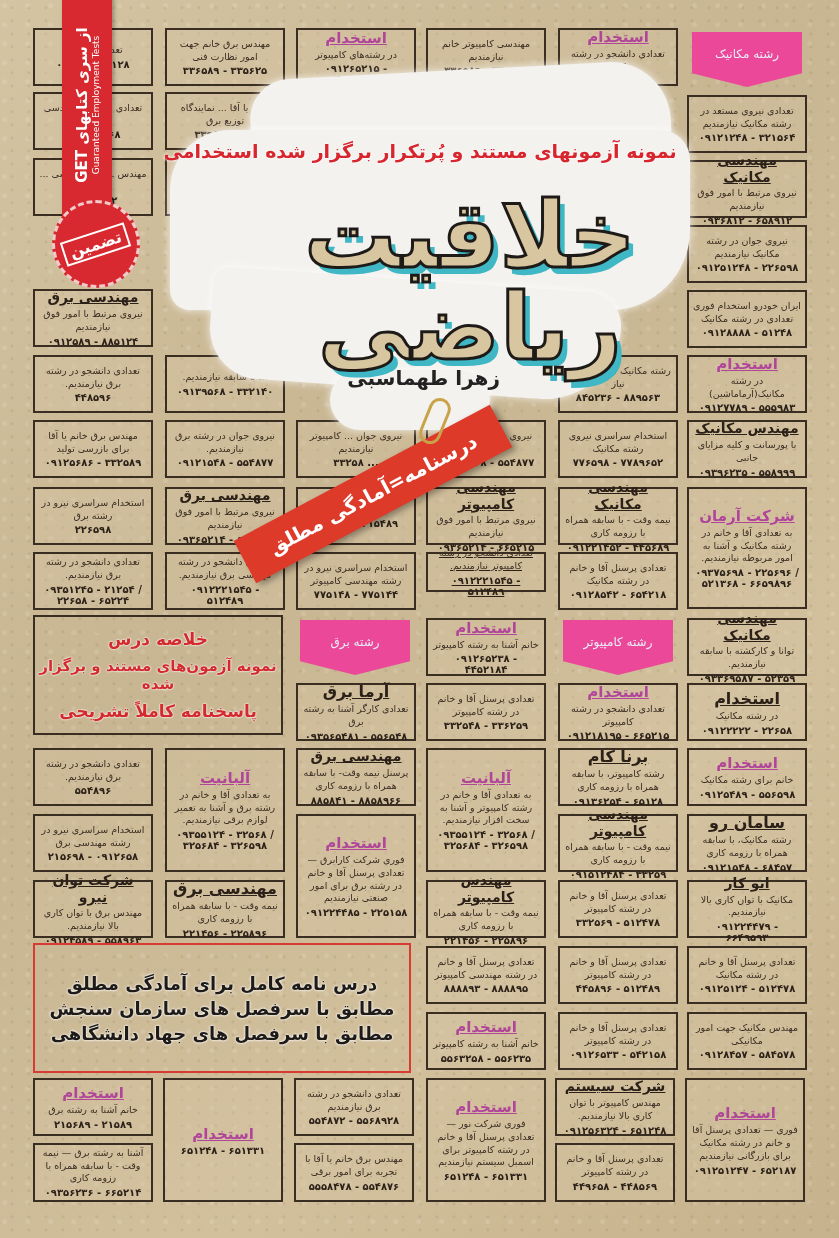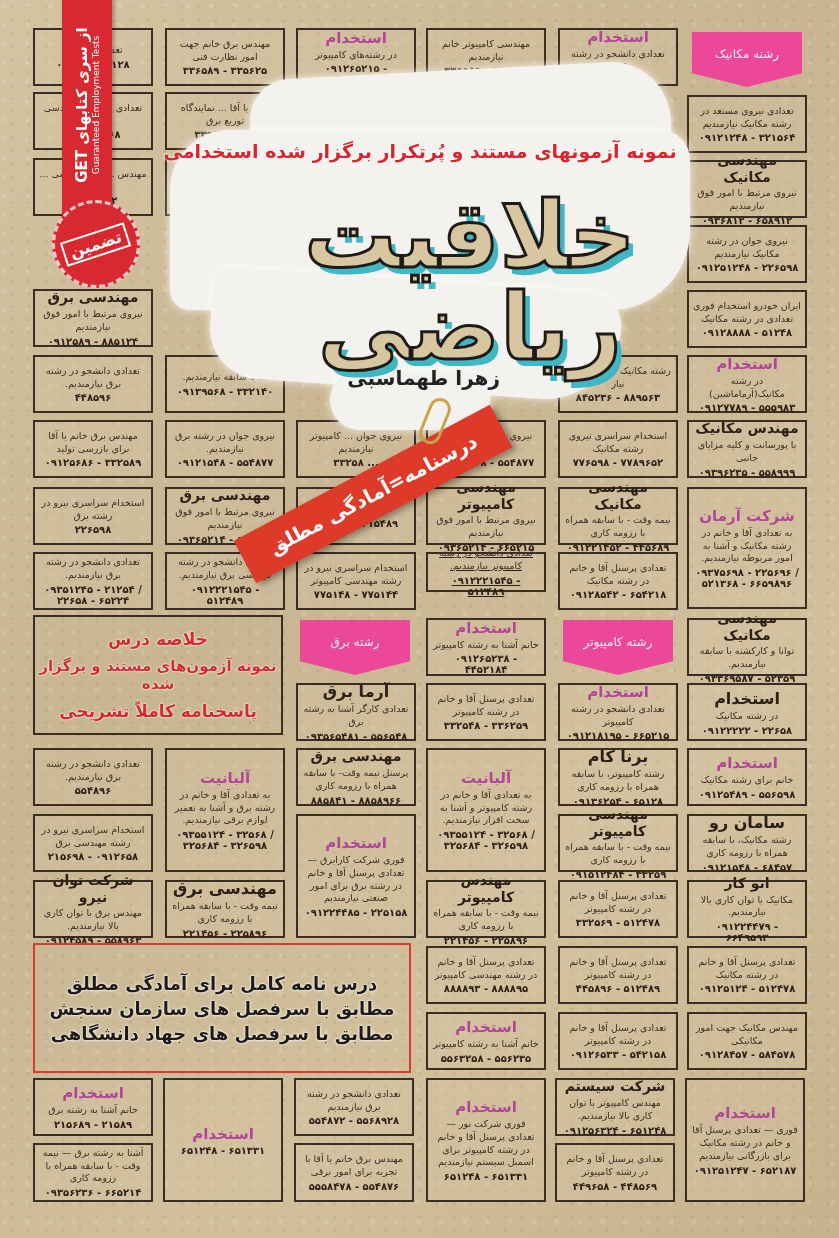--- a/index.html
+++ b/index.html
@@ -18,21 +18,21 @@
   }
   .ad {
     position: absolute;
     border: 2px solid #3a2d22;
     text-align: center;
     padding: 3px 4px;
     display: flex; flex-direction: column; justify-content: center; align-items: center;
     gap: 2px;
     background: rgba(214,198,165,0.35);
   }
-  .ad .h { font-weight: bold; font-size: 14px; color: #2b2118; line-height: 1.2; }
+  .ad .h { font-weight: bold; font-size: 14px; color: #2b2118; line-height: 1.2; text-decoration: underline; }
   .ad .h.pink { color: #b0459a; font-size: 15px; }
   .ad .h.big { font-size: 16px; }
   .ad .t { font-size: 9.5px; line-height: 1.35; color: #3a2d22; }
   .ad .n { font-size: 10px; font-weight: bold; letter-spacing: 0.5px; color: #2b2118; direction: ltr; }
   .section-tag {
     position: absolute;
     background: #ec4899;
     color: #e9eef9;
     font-size: 12px;
     display: flex; align-items: center; justify-content: center;

